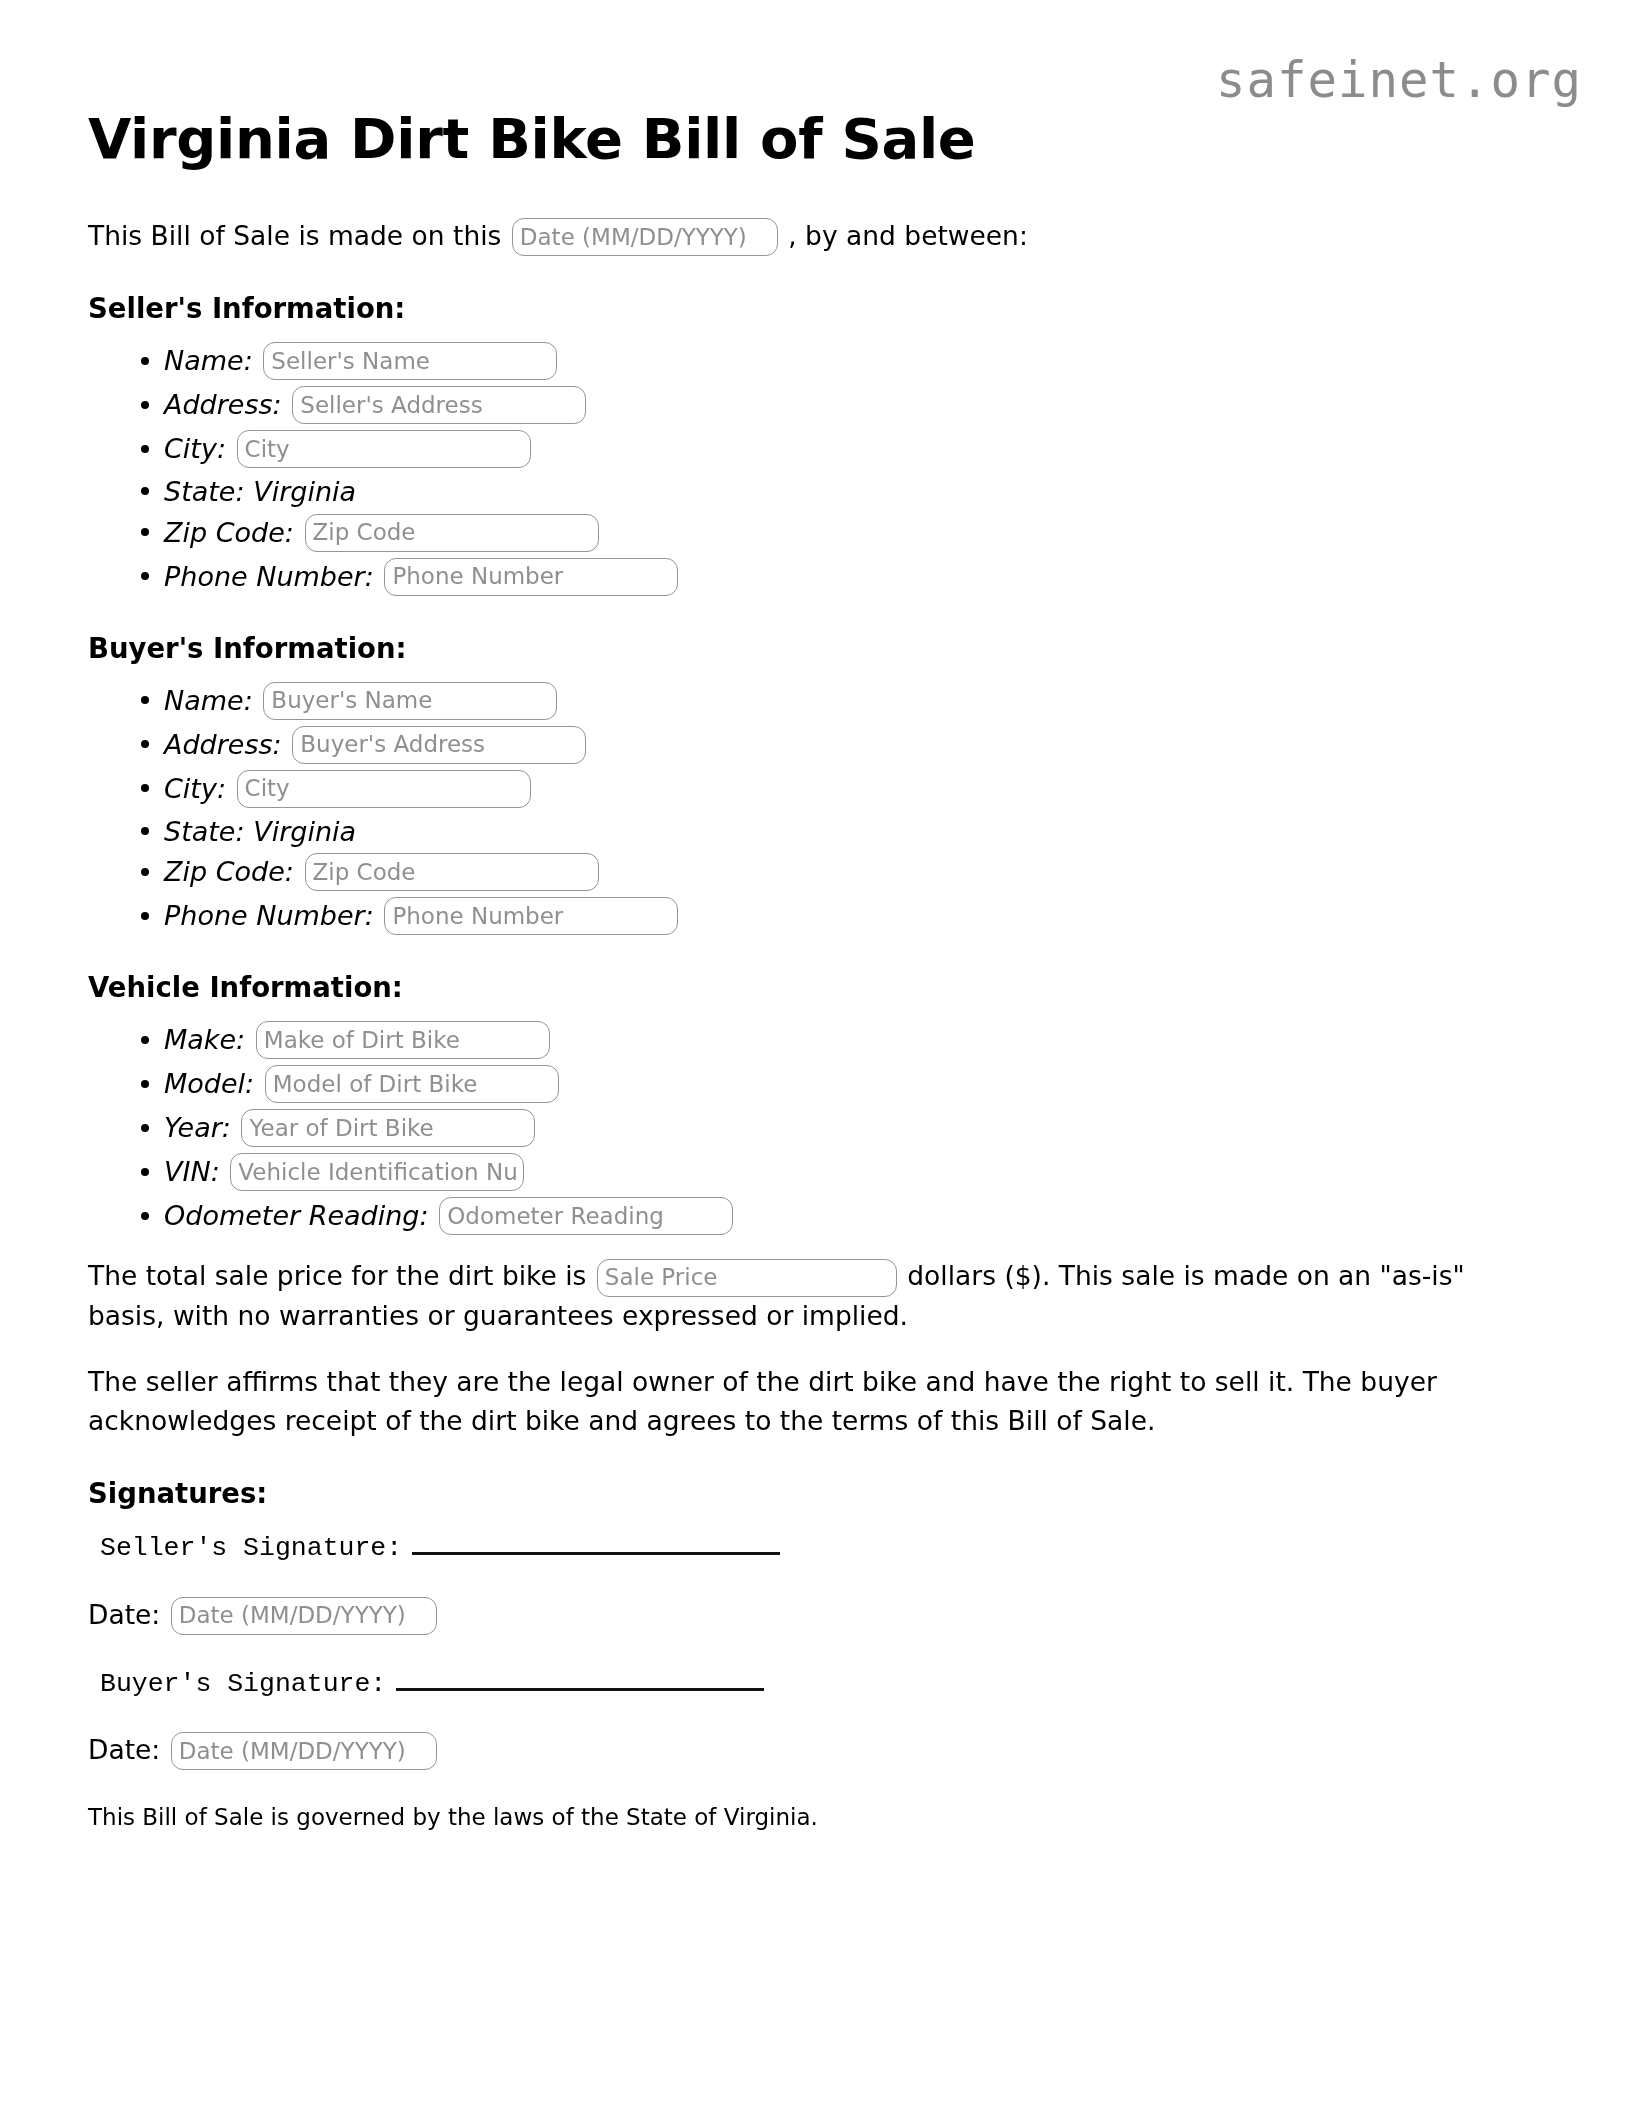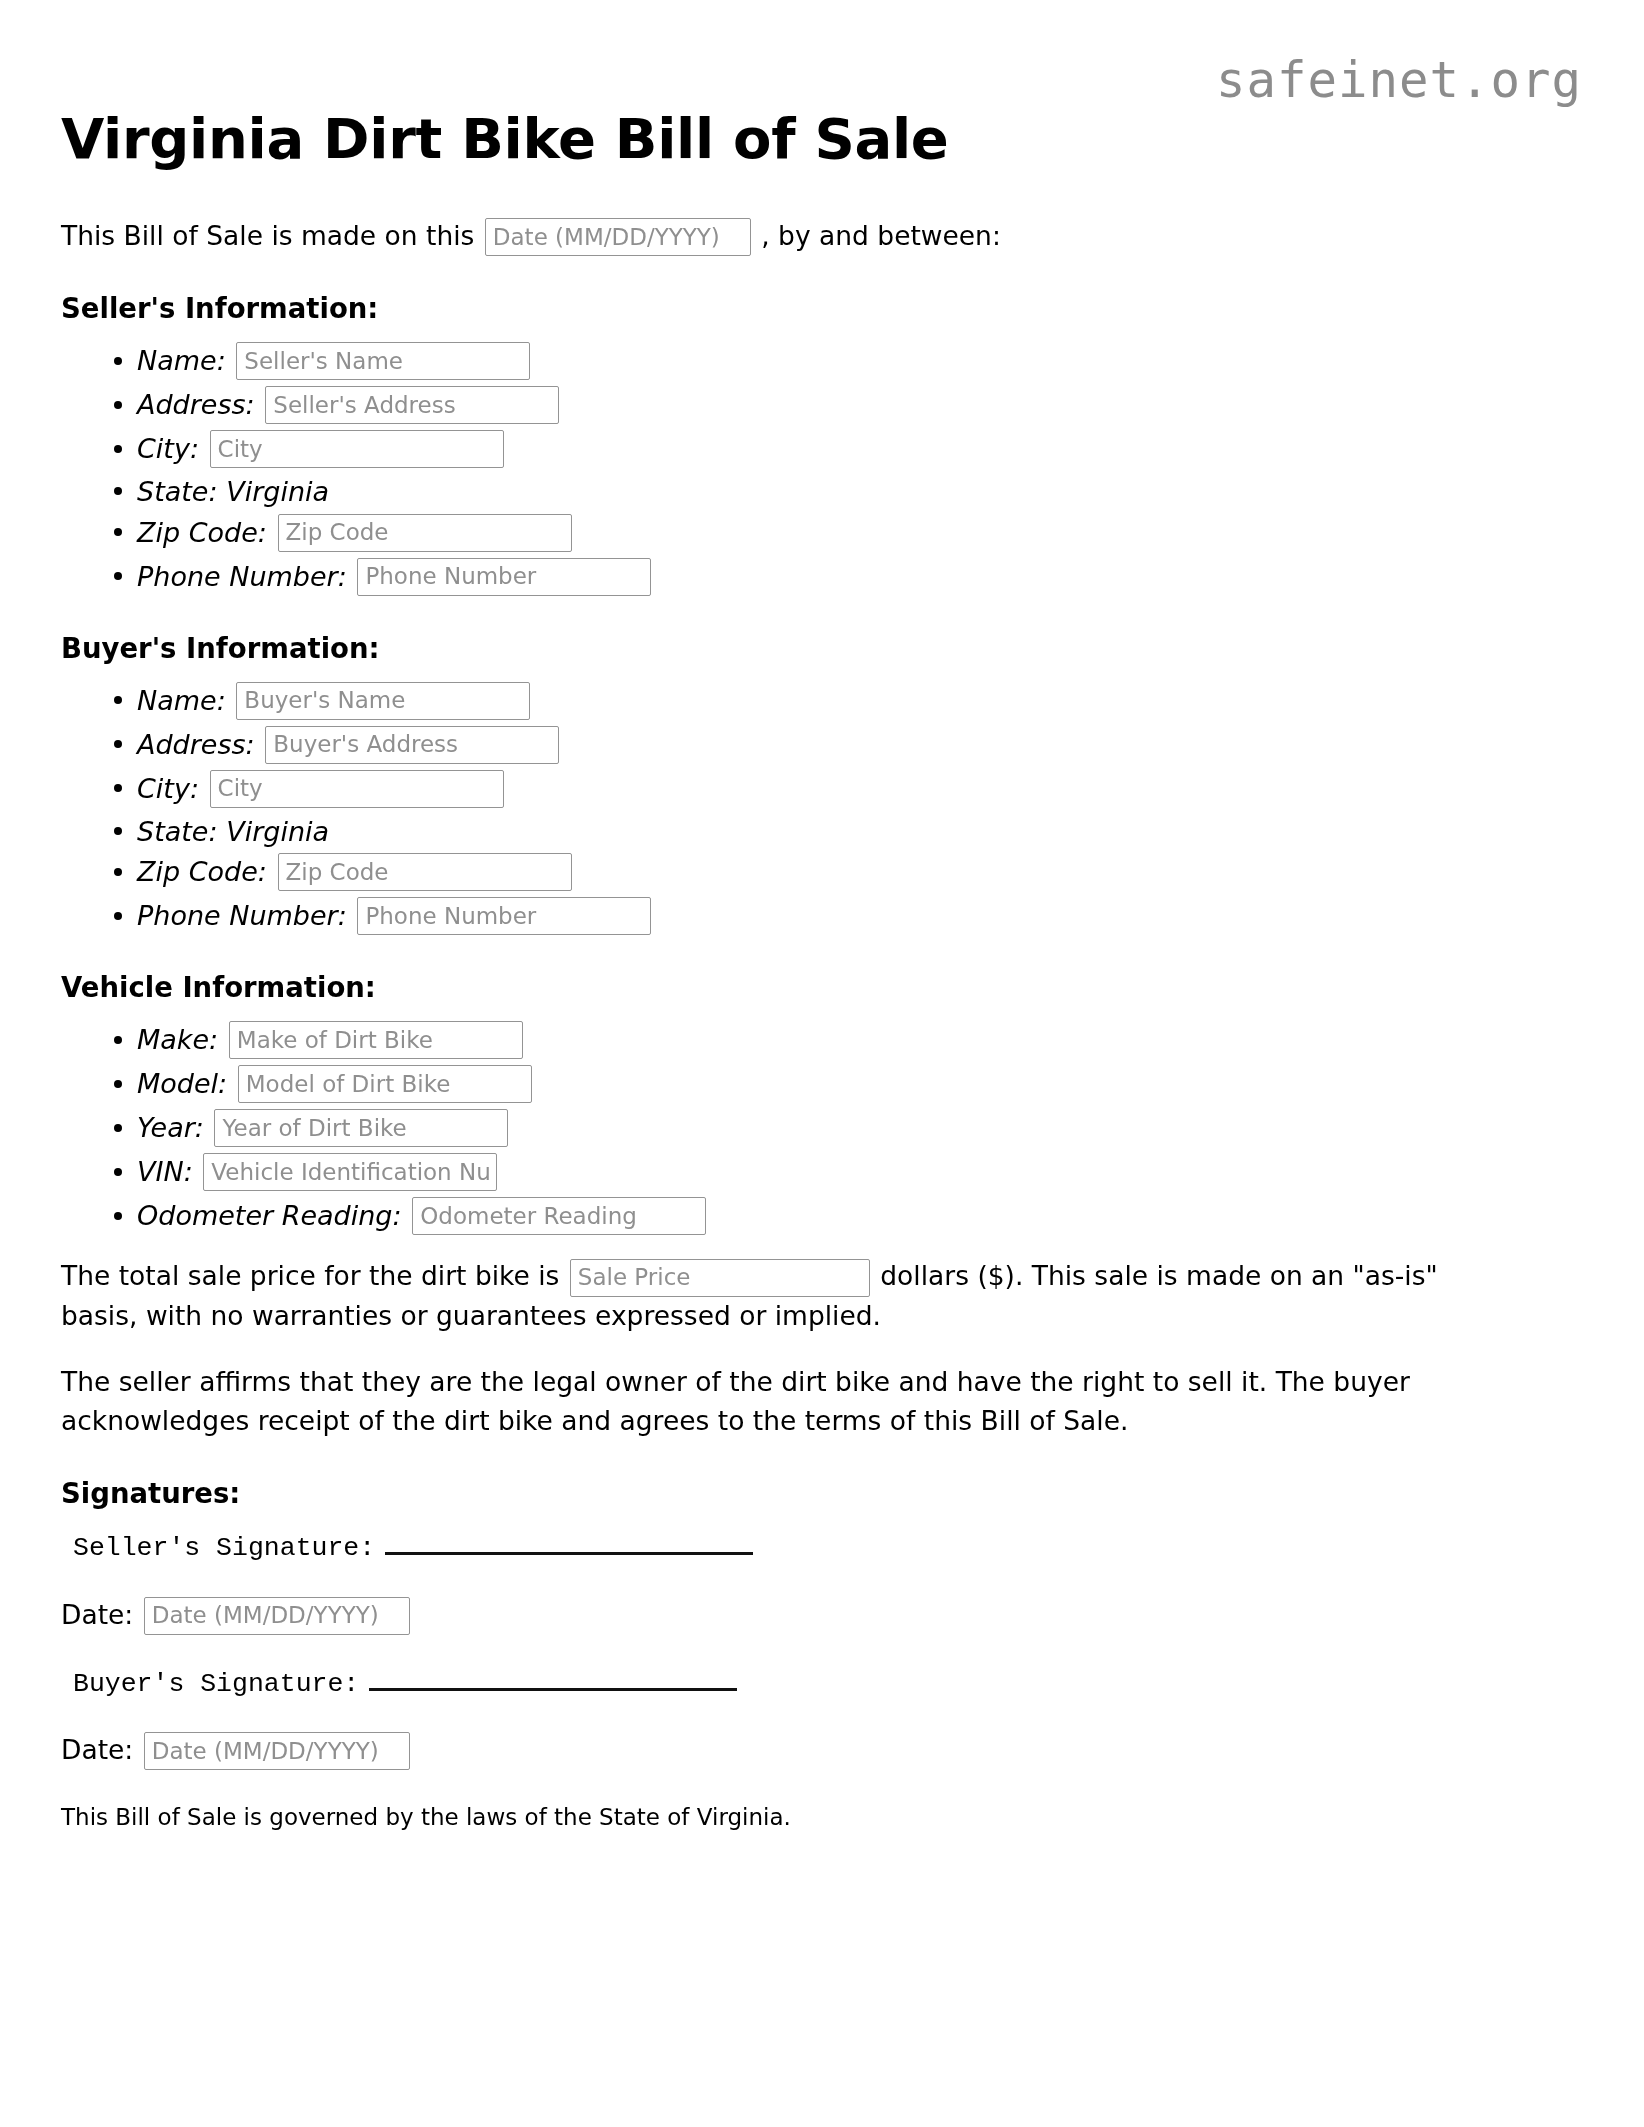--- a/index.html
+++ b/index.html
@@ -26,21 +26,21 @@
     top: 52px;
     right: 62px;
     font-family: "DejaVu Sans Mono", "Liberation Mono", monospace;
     font-size: 49px;
     letter-spacing: 1px;
     color: #8c8c8c;
     user-select: none;
     white-space: nowrap;
   }
   .content {
-    padding: 108px 62px 60px 61px;
+    padding: 108px 62px 60px 88px;
   }
   h1.doc-title {
     font-size: 56px;
     font-weight: bold;
     line-height: 1.12;
     margin: 0 0 46px 0;
     letter-spacing: -0.3px;
   }
   p.para {
     font-size: 26.5px;
@@ -70,21 +70,21 @@
   .label {
     vertical-align: middle;
     font-style: italic;
   }
   input.txt {
     font-family: "DejaVu Sans", "Liberation Sans", sans-serif;
     font-size: 23px;
     color: #222222;
     background: #ffffff;
     border: 1.6px solid #949494;
-    border-radius: 2px;
+    border-radius: 12px;
     padding: 4px 7px 5px 7px;
     margin: 0 2px;
     vertical-align: middle;
     box-sizing: border-box;
     outline: none;
     height: 38px;
   }
   input.txt::placeholder {
     color: #8f8f8f;
     opacity: 1;

